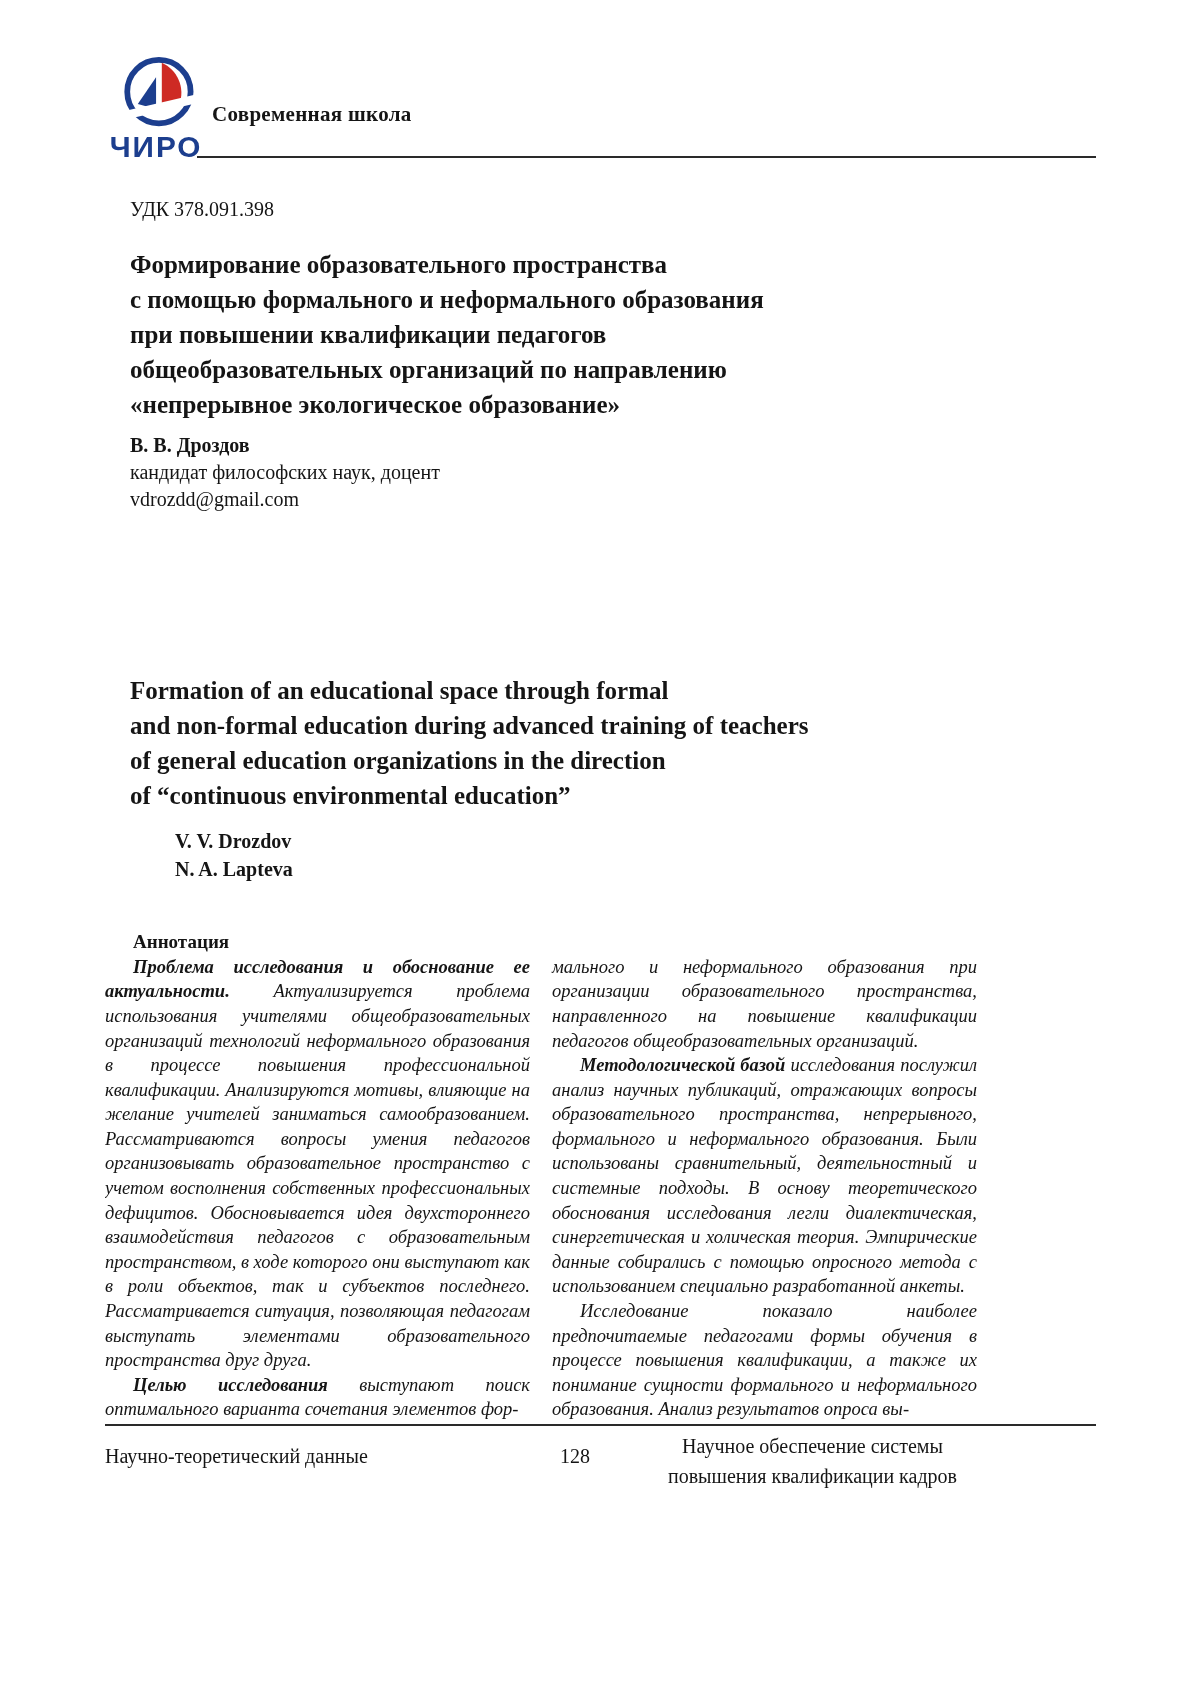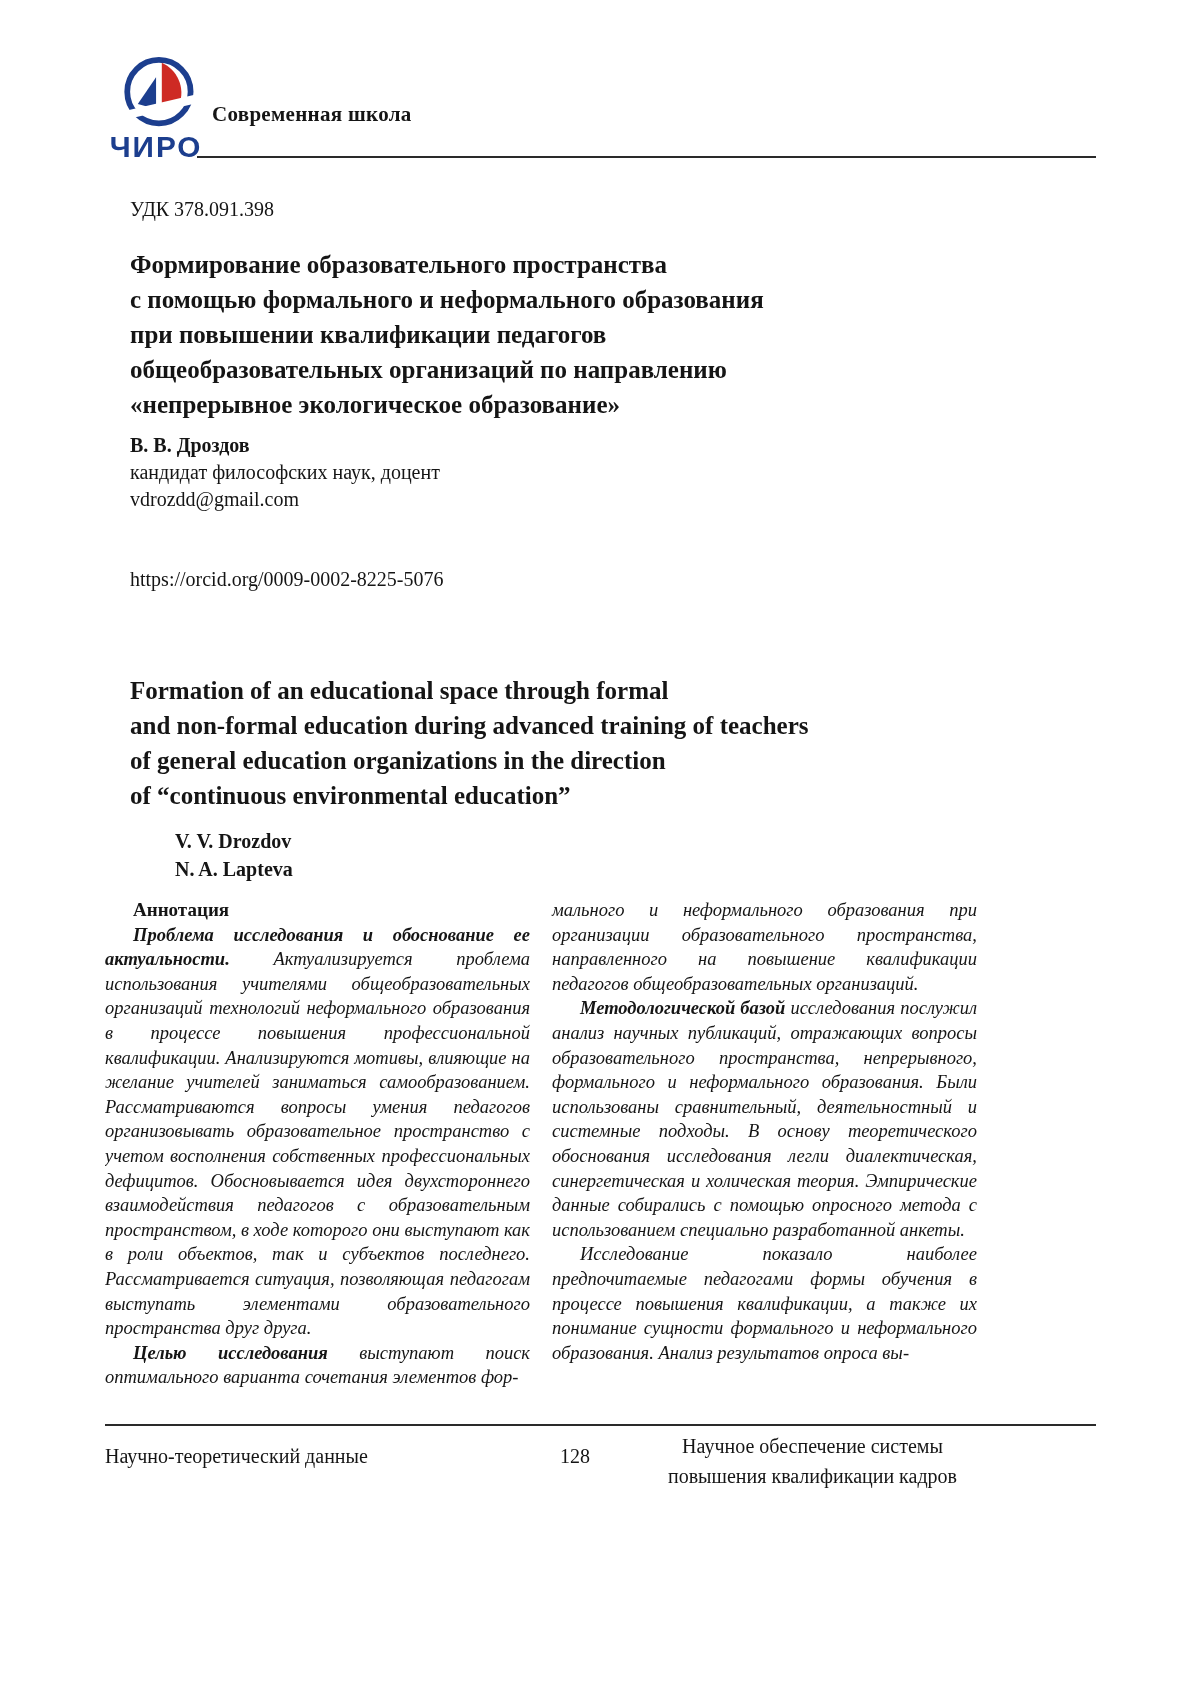--- a/index.html
+++ b/index.html
@@ -37,21 +37,21 @@
   .a-name { font-weight:700; }
   .title-en {
     position:absolute; left:130px; top:673px; width:960px;
     font-size:25px; line-height:35px; font-weight:700; white-space:pre-line;
   }
   .authors-en { position:absolute; left:130px; top:827px; font-size:20px; line-height:28px;margin-left:45px; }
 
   
   .abstract {
     position:absolute; left:105px; top:898px; width:872px; height:524px;
-    display:flex; gap:22px; overflow:hidden;
+    display:flex; gap:22px; overflow:hidden;align-items:flex-end;
   }
   .col { width:425px; }
   .abs-head {
     font-weight:700; font-size:19px; line-height:24.6px;
     text-indent:28px; font-style:normal;
   }
   .abs-p {
     font-style:italic; font-size:18.5px; line-height:24.6px;
     text-align:justify; text-indent:28px;
     hyphens:auto; -webkit-hyphens:auto;
@@ -102,21 +102,20 @@
 общеобразовательных организаций по направлению
 «непрерывное экологическое образование»</h1>
 
     <div class="author-block ab1">
       <div class="a-name">В. В. Дроздов</div>
       <div class="a-line">кандидат философских наук, доцент</div>
       <div class="a-line">vdrozdd@gmail.com</div>
     </div>
 
     <div class="author-block ab2">
-      <div class="a-line">https://orcid.org/0009-0002-8225-5076</div>
     </div>
 
     <h2 class="title-en">Formation of an educational space through formal
 and non-formal education during advanced training of teachers
 of general education organizations in the direction
 of “continuous environmental education”</h2>
 
     <div class="authors-en">
       <div class="a-name">V. V. Drozdov</div>
       <div class="a-name">N. A. Lapteva</div>

